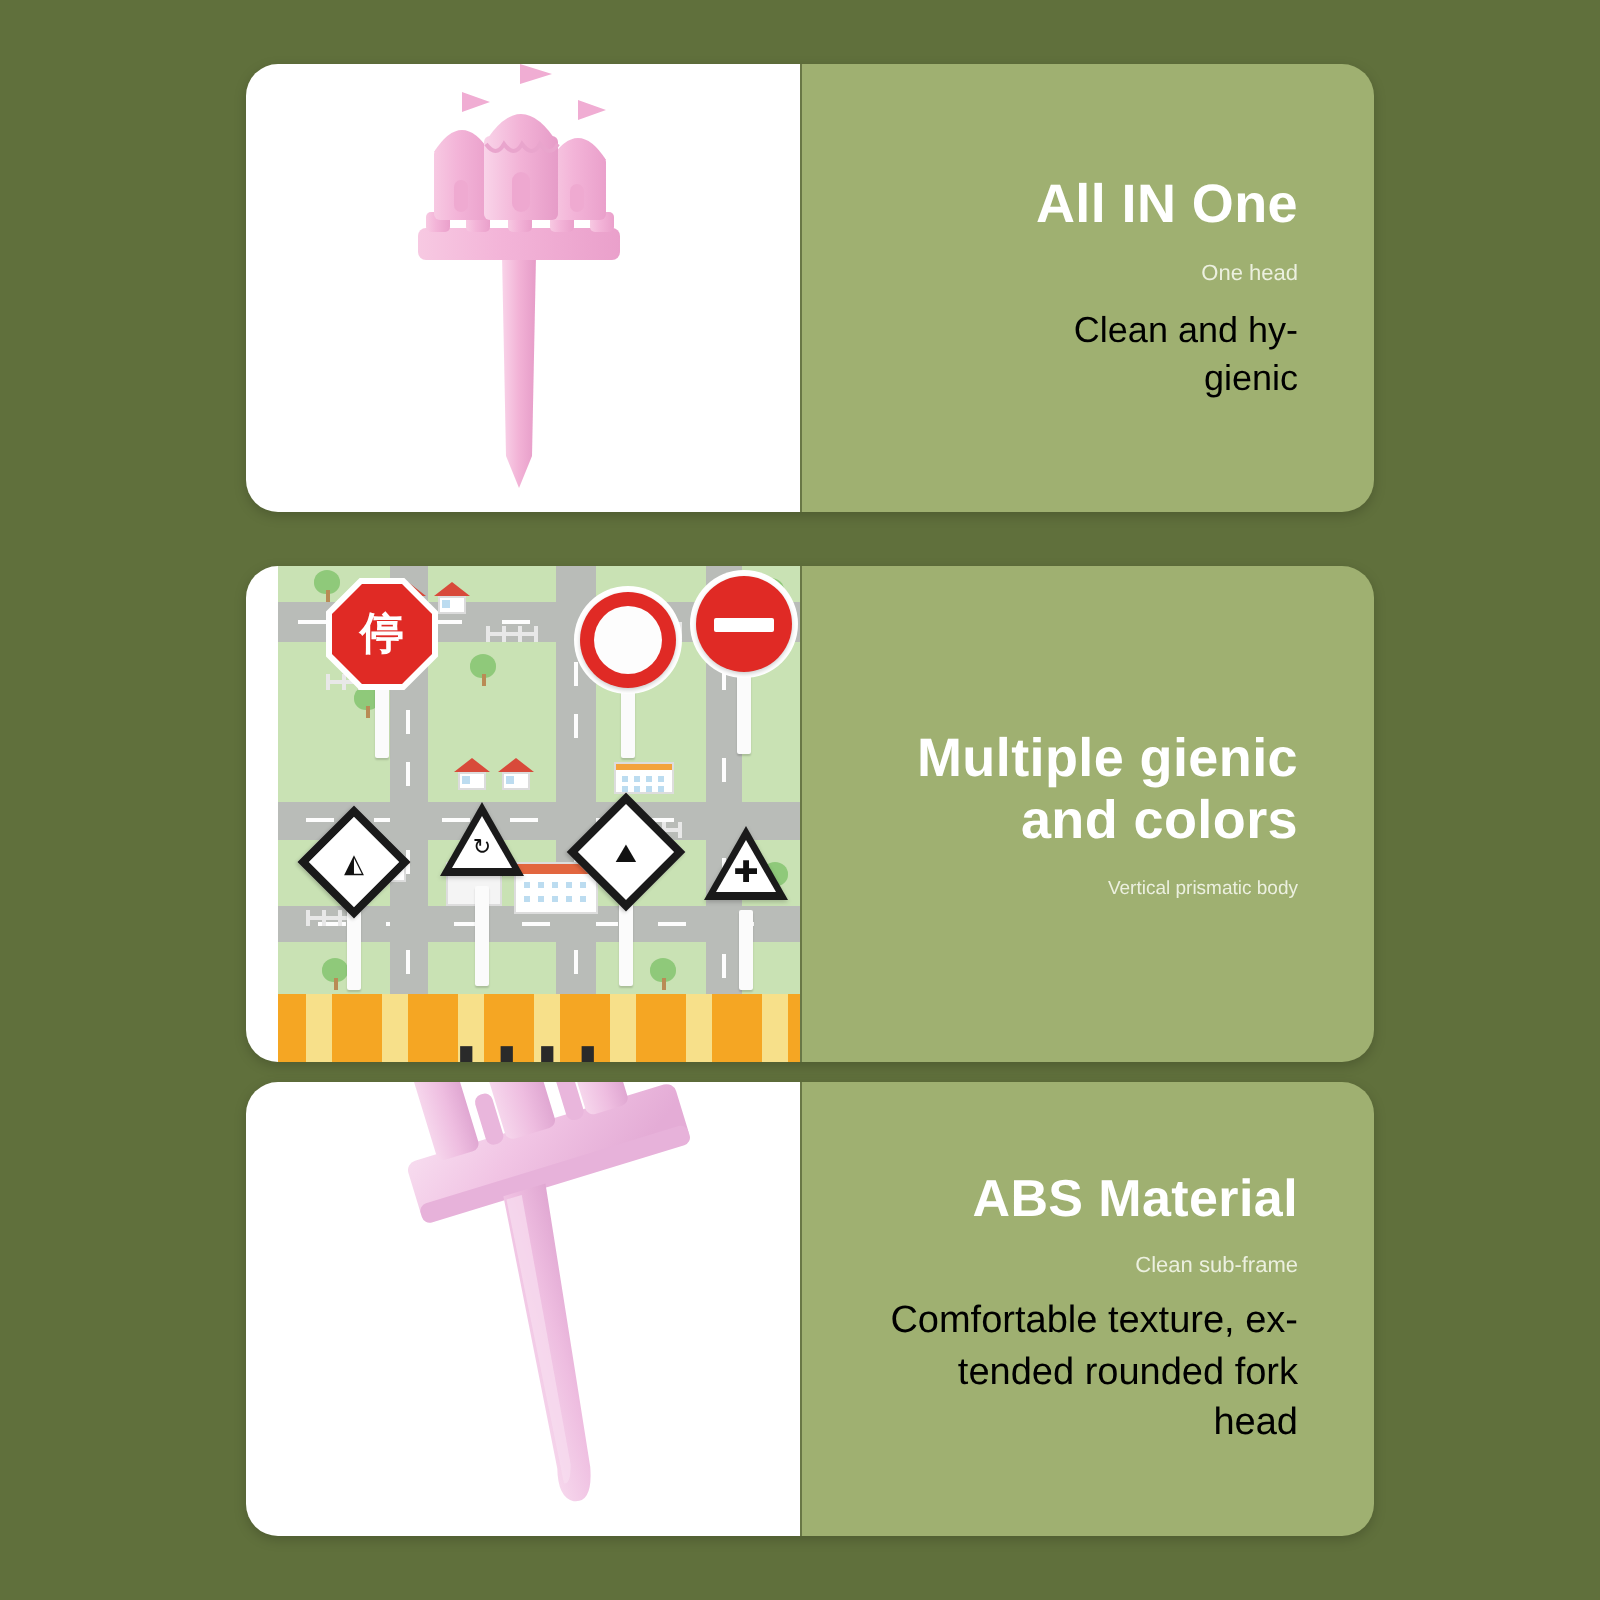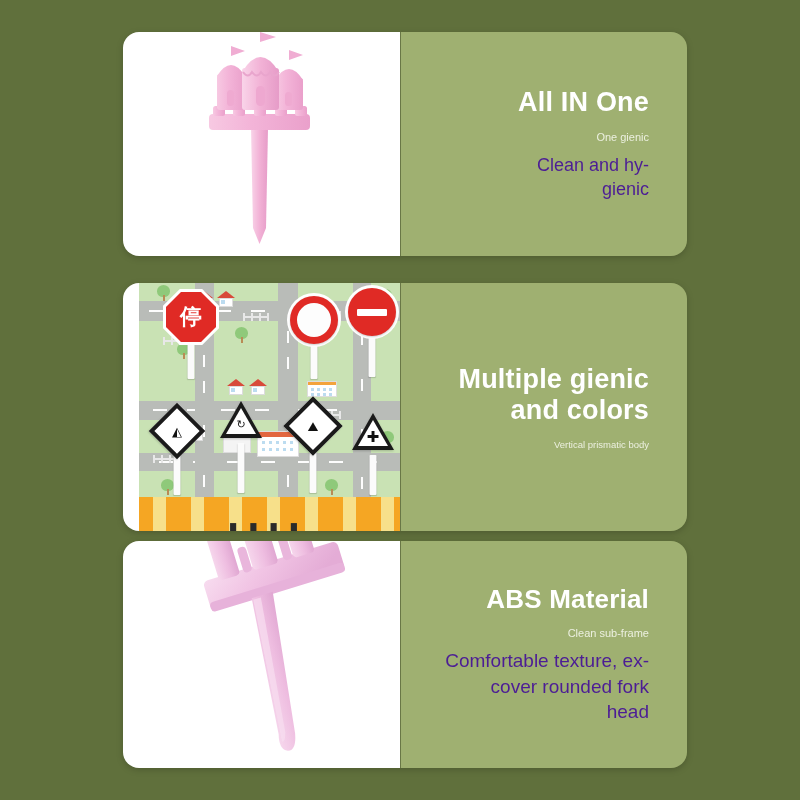--- a/index.html
+++ b/index.html
@@ -65,21 +65,21 @@
     color:#f2f5e8;
     font-size:11px;
     line-height:1.2;
     margin:13px 0 0 0;
     opacity:.93;
   }
   #subtitle-2{font-size:9.5px;margin-top:12px;}
   #subtitle-3{font-size:11px;margin-top:13px;}
 
   .body-text{
-    color:#4c1d95;
+    color:#000000;
     font-size:18px;
     line-height:1.34;
     margin:9px 0 0 0;
     white-space:pre-line;
   }
   #body-2{font-size:19px;margin-top:8px;}
   #body-3{font-size:19px;margin-top:8px;}
 
   
   .fork-wrap{position:absolute;inset:0;}
@@ -245,21 +245,21 @@
           <path d="M137 14 L137 0 L153 5 L137 10" fill="#f0add3"></path>
           <path d="M120 40 q5 7 9 0 q5 7 9 0 q5 7 9 0 q5 7 9 0" fill="none" stroke="#e9a5cd" stroke-width="2"></path>
           <rect x="133" y="54" width="9" height="20" rx="4.5" fill="#eea8d0"></rect>
         </svg>
       </div>
     </div>
 
     <div class="text-pane">
       <div class="seam"></div>
       <h2 class="title" id="title-1">All IN One</h2>
-      <p class="subtitle" id="subtitle-1">One gienic</p>
+      <p class="subtitle" id="subtitle-1">One head</p>
       <p class="body-text" id="body-1">Clean and hy-
 gienic</p>
     </div>
   </div>
 
   <div class="row" id="row-2">
 
     <div class="photo-pane">
       <div class="mat">
         <div class="mat-grass"></div>
@@ -546,18 +546,18 @@
           </g>
         </svg>
       </div>
     </div>
 
     <div class="text-pane">
       <div class="seam"></div>
       <h2 class="title" id="title-3">ABS Material</h2>
       <p class="subtitle" id="subtitle-3">Clean sub-frame</p>
       <p class="body-text" id="body-3">Comfortable texture, ex-
-cover rounded fork
+tended rounded fork
 head</p>
     </div>
   </div>
 
 </div>
 
 </body></html>

